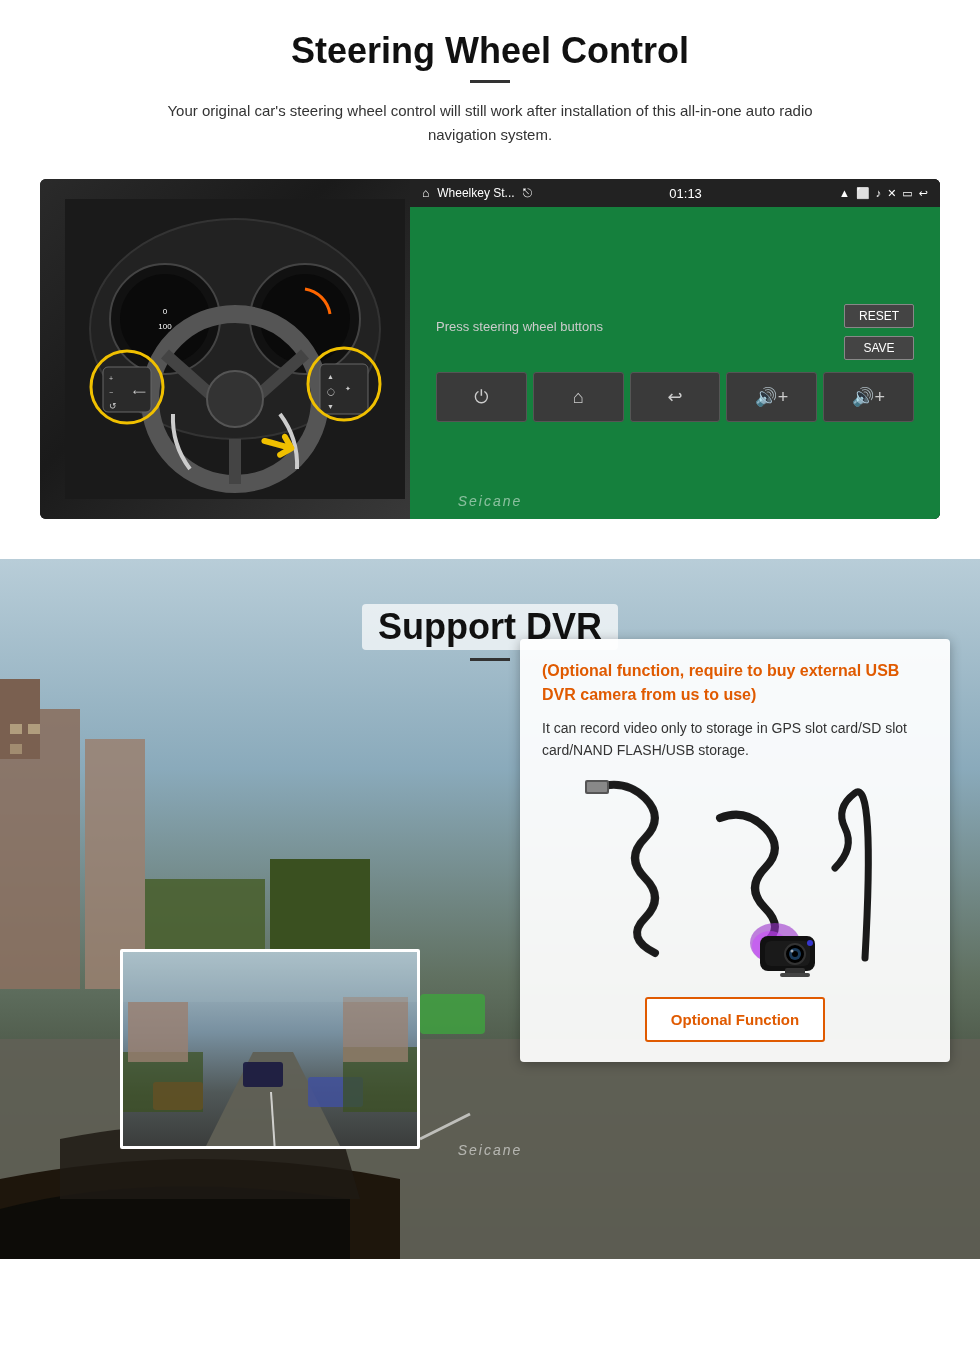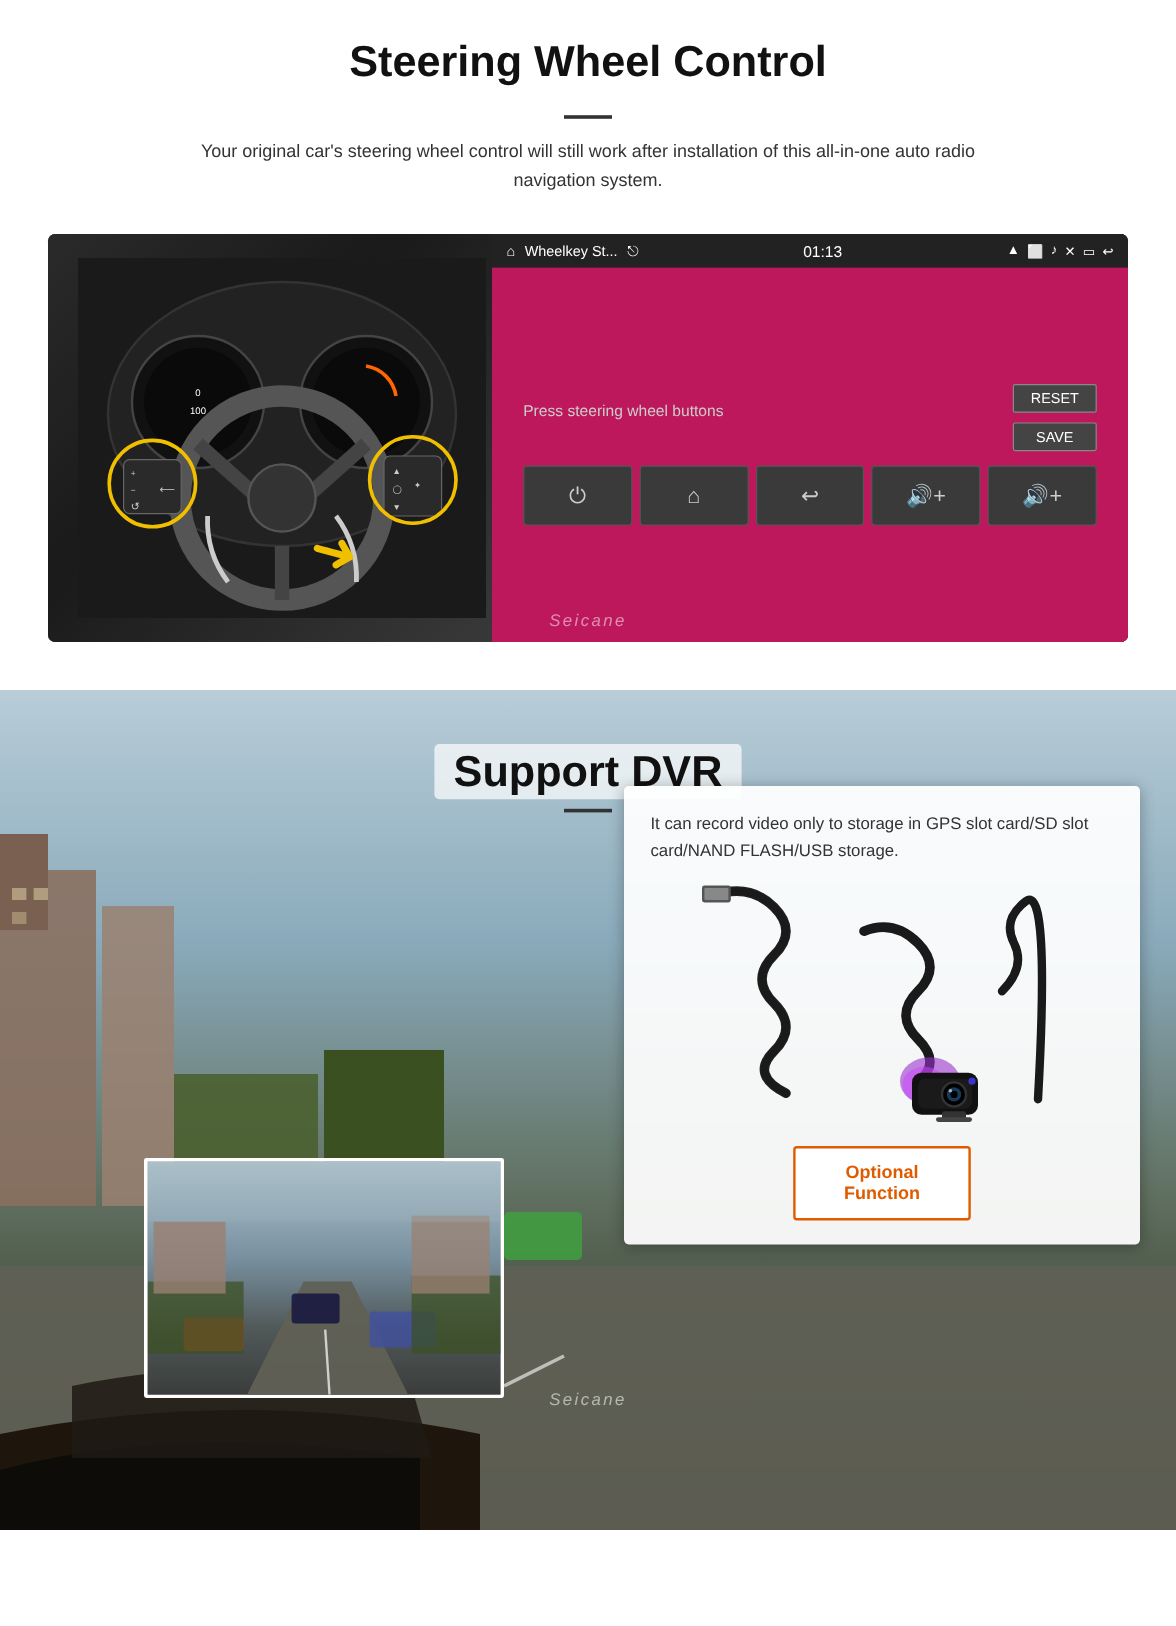--- a/index.html
+++ b/index.html
@@ -13,21 +13,21 @@
     
     .section-steering {
       padding: 30px 40px 20px;
       text-align: center;
       background: #fff;
     }
     .section-title {
       font-size: 36px;
       font-weight: 900;
       color: #111;
-      margin-bottom: 24px;
+      margin-bottom: 8px;
     }
     .title-divider {
       width: 40px;
       height: 3px;
       background: #333;
       margin: 0 auto 16px;
     }
     .section-subtitle {
       font-size: 15px;
       color: #333;
@@ -86,21 +86,21 @@
       color: #fff;
       font-size: 12px;
       height: 28px;
     }
     .status-left { display: flex; align-items: center; gap: 8px; }
     .status-center { font-size: 13px; }
     .status-right { display: flex; align-items: center; gap: 6px; font-size: 11px; }
 
     .android-content {
       flex: 1;
-      background: #be185d;
+      background: #15803d;
       display: flex;
       flex-direction: column;
       align-items: flex-start;
       justify-content: center;
       padding: 16px;
     }
     .steering-control-label {
       color: #ccc;
       font-size: 13px;
       margin-bottom: 12px;
@@ -230,21 +230,21 @@
       width: 100%;
       height: 220px;
       display: flex;
       align-items: center;
       justify-content: center;
       margin-bottom: 14px;
     }
 
     .optional-function-btn {
       display: block;
-      width: 148px;
+      width: 180px;
       margin: 0 auto;
       padding: 12px 20px;
       border: 2px solid #e05a00;
       background: #fff;
       color: #e05a00;
       font-size: 15px;
       font-weight: 600;
       text-align: center;
       border-radius: 3px;
       cursor: pointer;
@@ -458,20 +458,21 @@
       <rect x="5" y="50" width="60" height="60" fill="#9a8070" opacity="0.8"></rect>
       <rect x="220" y="45" width="65" height="65" fill="#9a8070" opacity="0.75"></rect>
 
       <rect x="0" y="0" width="300" height="50" fill="#a0b5c0" opacity="0.3"></rect>
 
       <rect x="120" y="110" width="40" height="25" rx="3" fill="#1a1a40" opacity="0.9"></rect>
     </svg>
   </div>
 
   <div class="dvr-info-card">
+    <p class="dvr-optional-text">(Optional function, require to buy external USB DVR camera from us to use)</p>
     <p class="dvr-desc-text">It can record video only to storage in GPS slot card/SD slot card/NAND FLASH/USB storage.</p>
 
     <div class="dvr-camera-img">
       <svg width="340" height="210" viewBox="0 0 340 210" xmlns="http://www.w3.org/2000/svg">
 
         <path d="M30,20 Q60,10 80,30 Q100,50 80,70 Q60,90 80,110 Q100,130 80,150 Q60,170 90,185" stroke="#222" stroke-width="8" fill="none" stroke-linecap="round"></path>
 
         <path d="M30,20 Q60,10 80,30 Q100,50 80,70 Q60,90 80,110 Q100,130 80,150 Q60,170 90,185" stroke="#1a1a1a" stroke-width="6" fill="none" stroke-linecap="round"></path>
 
         <rect x="20" y="12" width="24" height="14" rx="2" fill="#555"></rect>

